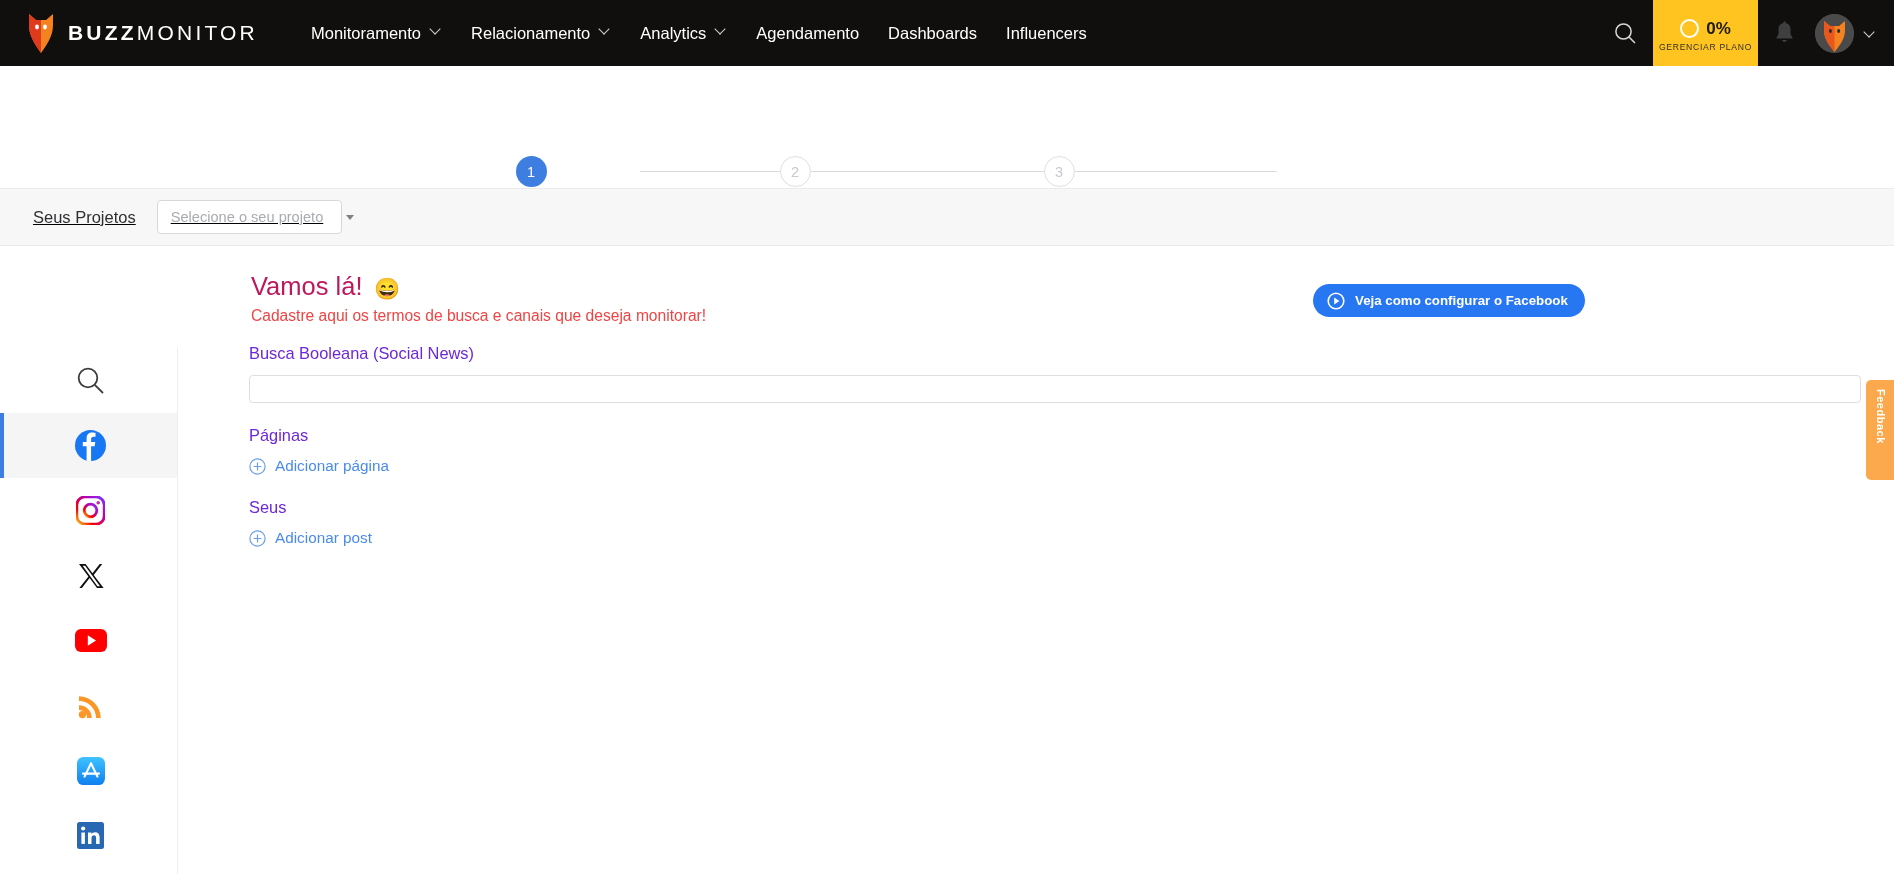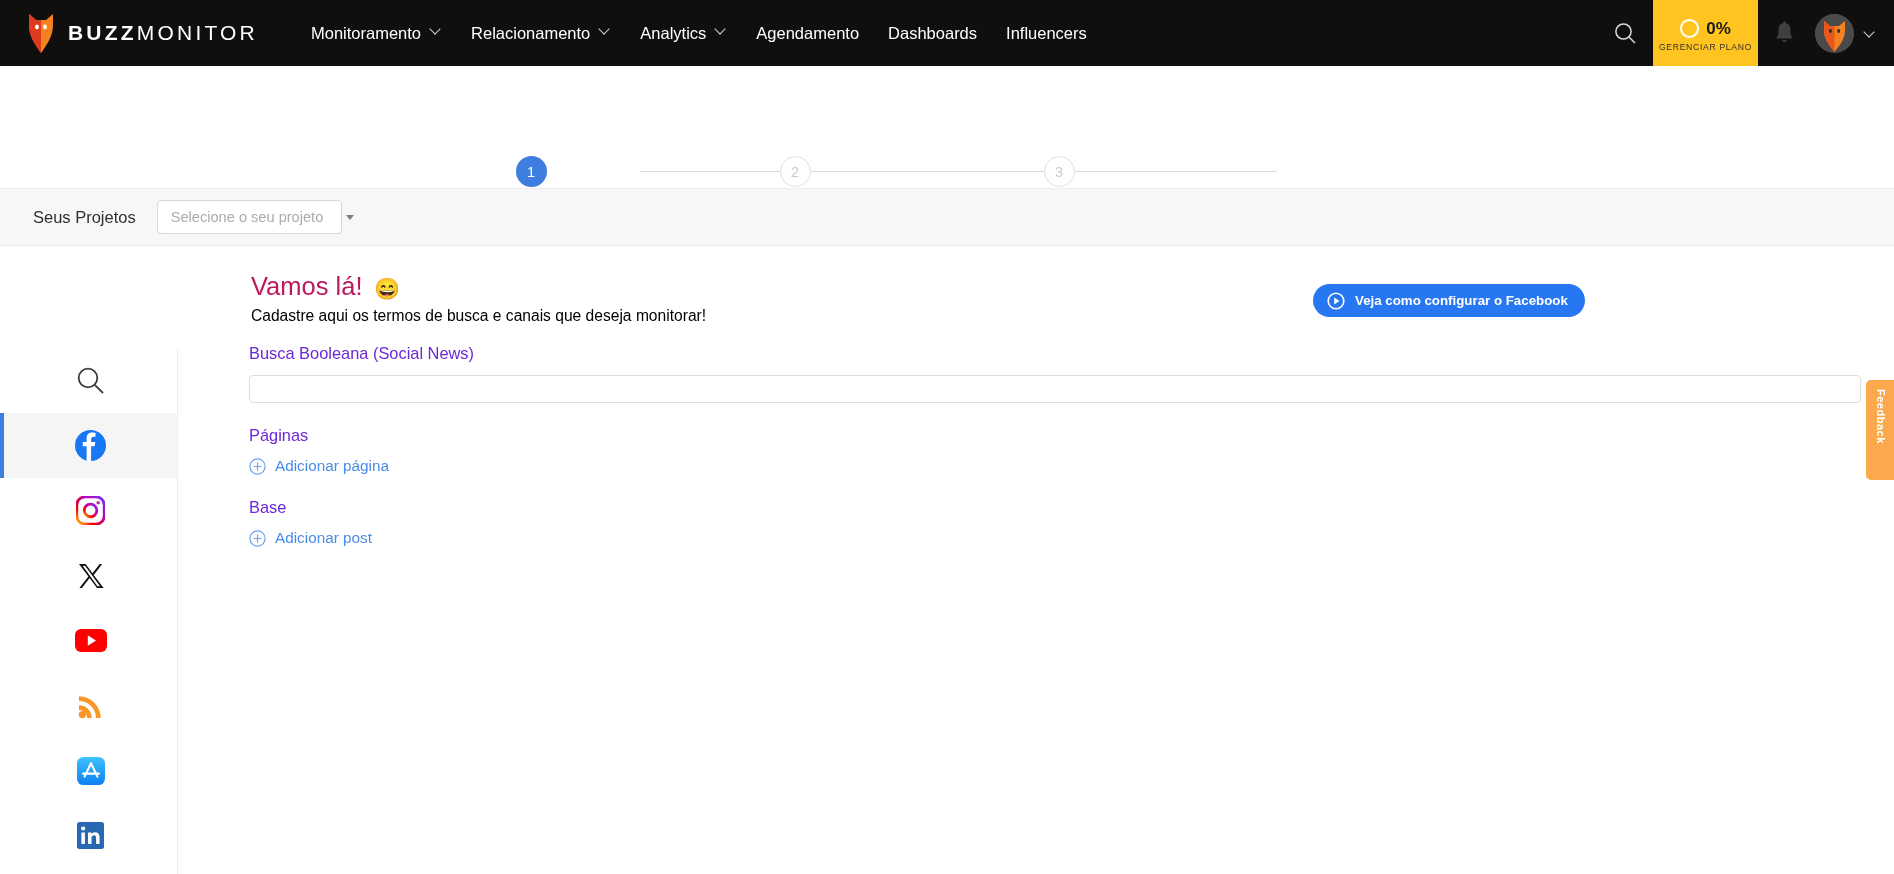--- a/index.html
+++ b/index.html
@@ -102,21 +102,21 @@
     margin-top: 10px; font-size: 13.6px; white-space: nowrap;
   }
   .step-label.active { color: #38383a; }
   .step-label.idle { color: #c2c6cb; }
 
   
   .projectbar {
     position: absolute; top: 188px; left: 0;
     width: 1894px; height: 58px; background: #f7f7f8;
     border-top: 1px solid #ebebed; border-bottom: 1px solid #ebebed;
-    display: flex; align-items: center;
+    display: flex; align-items: center; text-decoration: underline;
   }
   .projects-label {
     margin-left: 33px; font-size: 16.5px; color: #2f2f31;
   }
   .project-select {
     margin-left: 21px; width: 185px; height: 34px;
     background: #ffffff; border: 1px solid #d6d8db; border-radius: 4px;
     display: flex; align-items: center; cursor: pointer; gap: 23px;
   }
   .project-select-text {
@@ -146,21 +146,21 @@
   }
 
   
   .main { position: absolute; top: 246px; left: 178px; width: 1716px; }
   .hero { position: absolute; top: 26px; left: 73px; }
   .hero-title {
     font-size: 25.5px; color: #be185d; font-weight: 400;
     display: flex; align-items: flex-end; gap: 12px;
   }
   .emoji { font-size: 21px; }
-  .hero-sub { font-size: 15.6px; color: #000000; margin-top: 6px; }
+  .hero-sub { font-size: 15.6px; color: #ef4444; margin-top: 6px; }
 
   .video-btn {
     position: absolute; top: 38px; left: 1135px;
     height: 33px; padding: 0 17px 0 14px;
     background: #2877F2; border-radius: 17px;
     display: flex; align-items: center; gap: 10px;
     cursor: pointer; white-space: nowrap;
   }
   .video-btn-text { color: #ffffff; font-size: 13.3px; font-weight: 700; }
 
@@ -410,21 +410,21 @@
       <div class="add-link">
         <svg width="17" height="17" viewBox="0 0 17 17">
           <circle cx="8.5" cy="8.5" r="7.6" fill="none" stroke="#6aa0ec" stroke-width="1.2"></circle>
           <path d="M8.5 4.6 L8.5 12.4 M4.6 8.5 L12.4 8.5" stroke="#6aa0ec" stroke-width="1.2"></path>
         </svg>
         <span class="add-link-text">Adicionar página</span>
       </div>
     </div>
 
     <div class="section">
-      <div class="field-label">Base</div>
+      <div class="field-label">Seus</div>
       <div class="add-link">
         <svg width="17" height="17" viewBox="0 0 17 17">
           <circle cx="8.5" cy="8.5" r="7.6" fill="none" stroke="#6aa0ec" stroke-width="1.2"></circle>
           <path d="M8.5 4.6 L8.5 12.4 M4.6 8.5 L12.4 8.5" stroke="#6aa0ec" stroke-width="1.2"></path>
         </svg>
         <span class="add-link-text">Adicionar post</span>
       </div>
     </div>
 
   </div>

